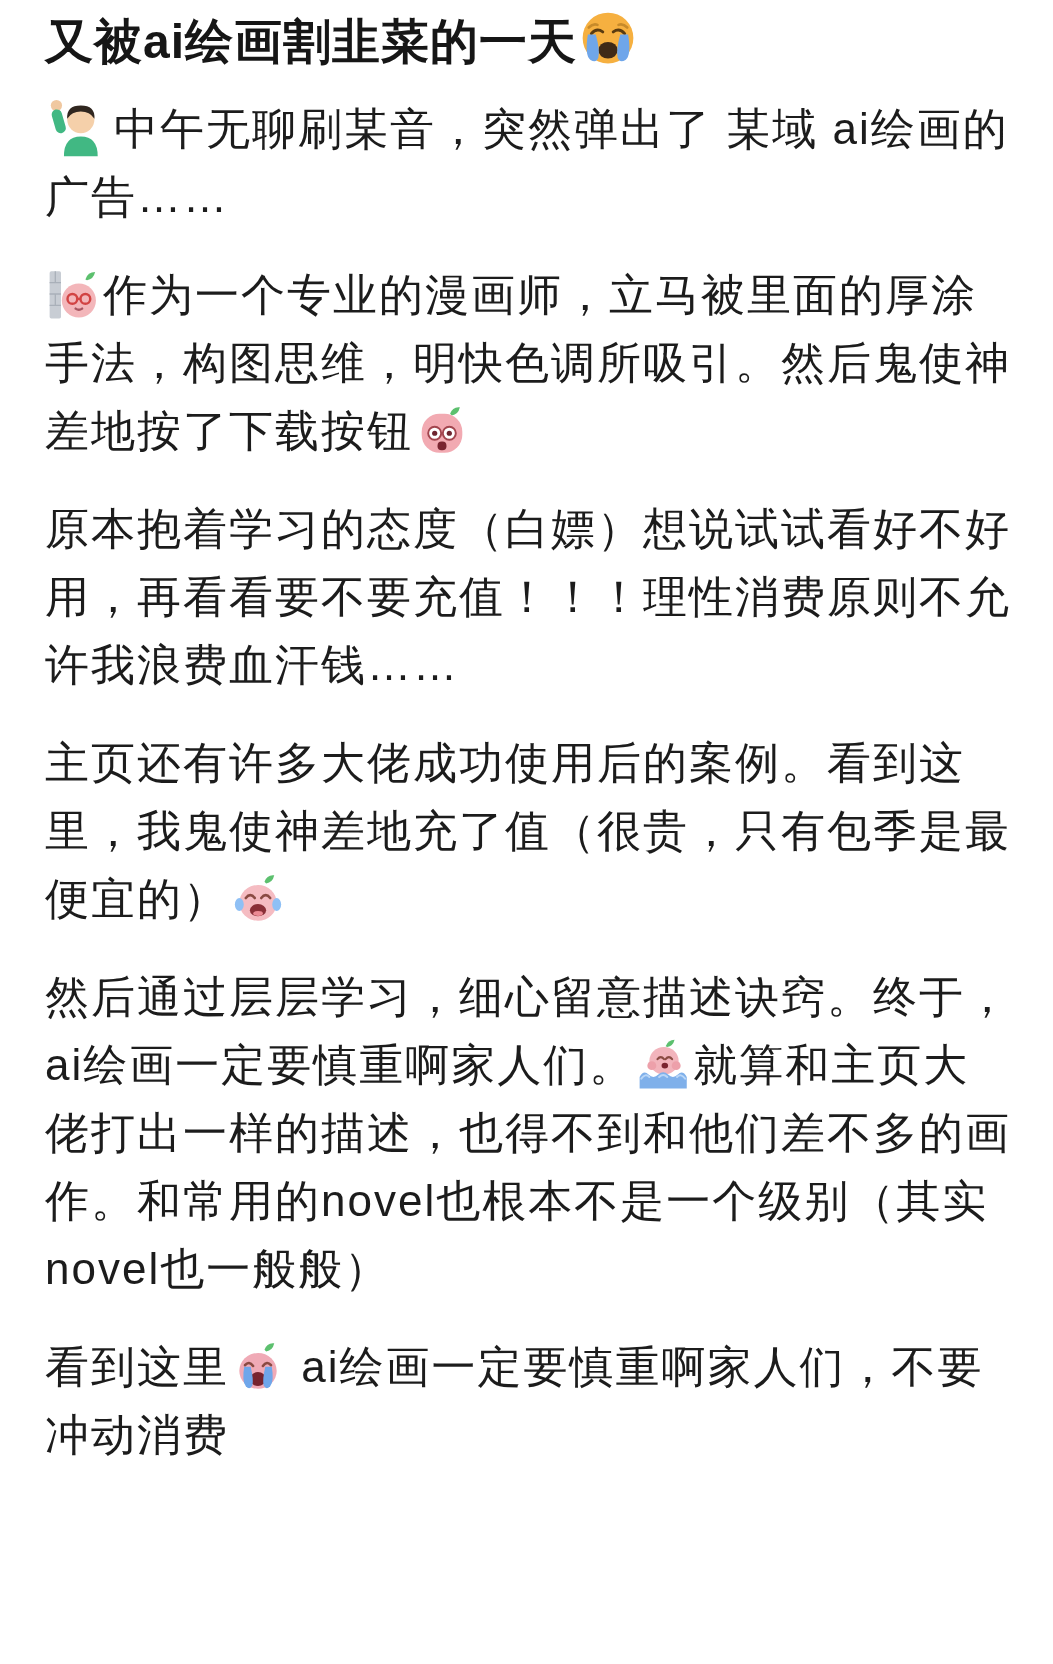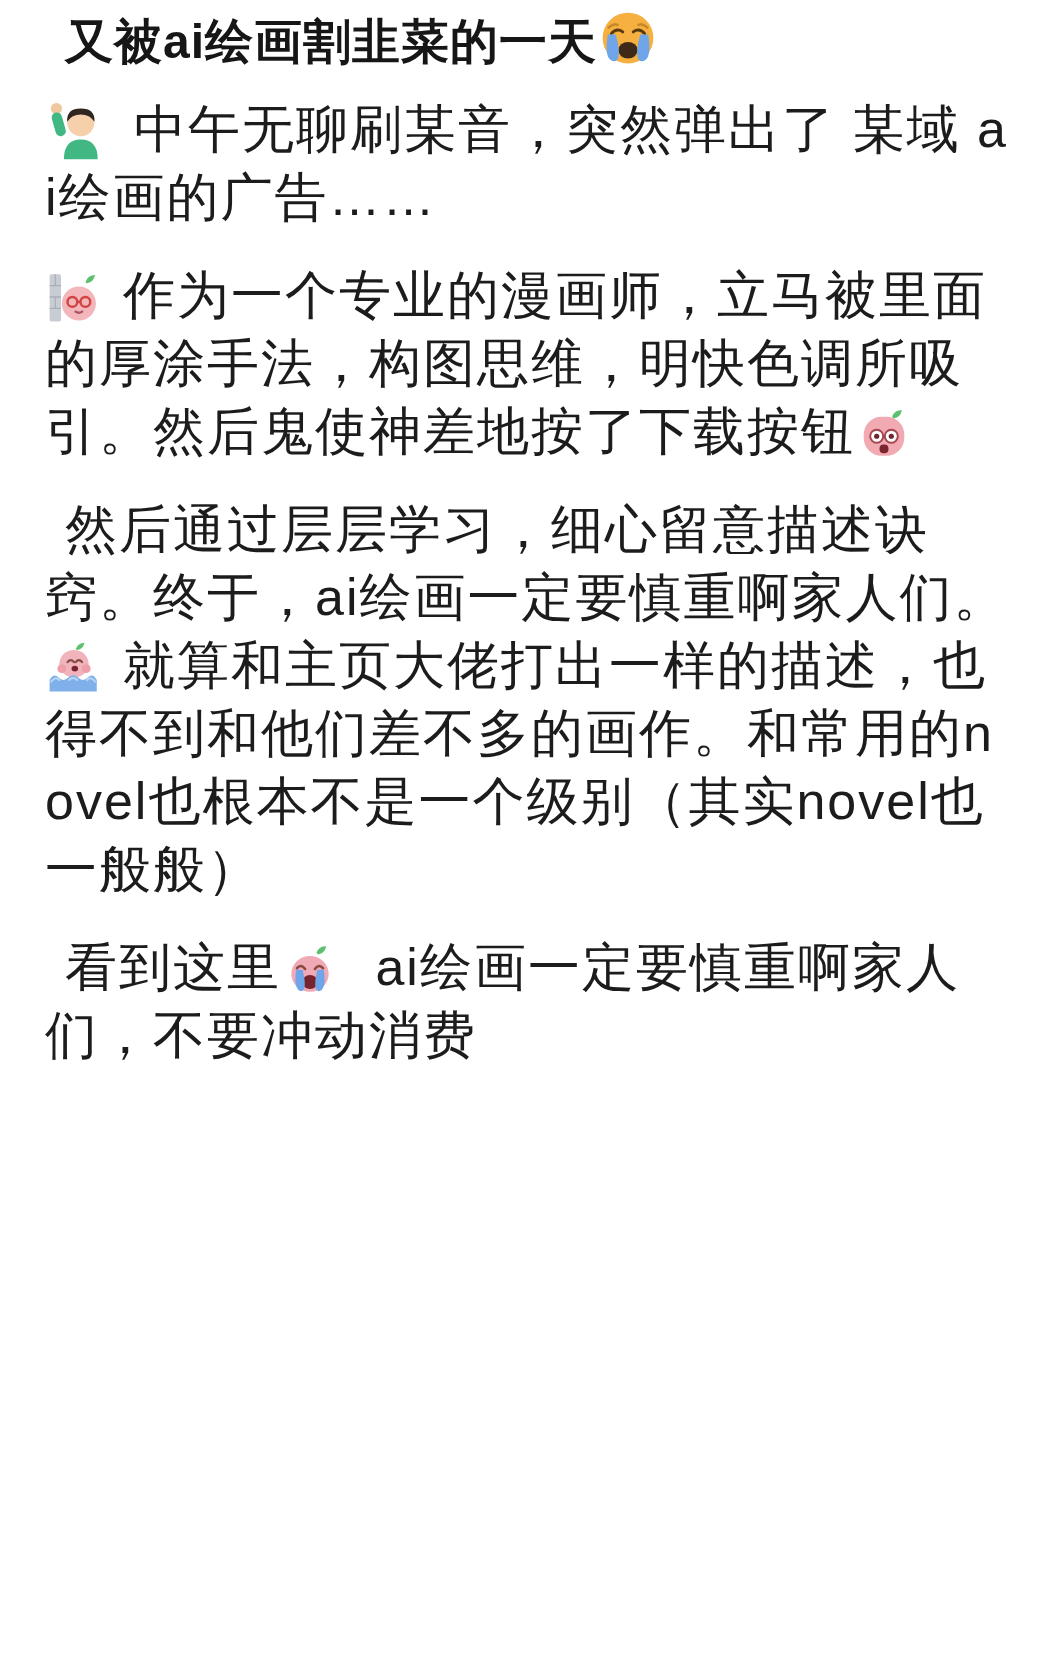--- a/index.html
+++ b/index.html
@@ -18,38 +18,38 @@
   }
   .title{
     font-size:48px;
     line-height:58px;
     font-weight:700;
     letter-spacing:1px;
     color:#161616;
     margin:0 0 24px 0;
   }
   .para{
-    font-size:52px;
+    font-size:44px;
     line-height:68px;
     letter-spacing:2px;
     font-weight:400;
     margin:0 0 30px 0;
     word-break:break-all;
   }
   .para:last-child{margin-bottom:0;}
   .emoji{
     display:inline-block;
     width:52px;height:52px;
     vertical-align:-10px;
     margin:0 3px;
   }
   .emoji svg{width:100%;height:100%;display:block;}
   .emoji[data-name="man-raising-hand-icon"]{width:60px;height:60px;vertical-align:-14px;margin-right:6px;}
   .title .emoji{width:56px;height:56px;vertical-align:-8px;}
-  .text-run{white-space:pre-wrap;margin-left:20px;}
+  .text-run{white-space:pre-wrap;}
 </style>
 </head>
 <body>
 
 <div class="page" data-name="post-page">
   <h1 class="title" data-name="post-title"><span class="text-run" data-name="text-run">又被ai绘画割韭菜的一天</span><span class="emoji" data-name="sob-icon">
   <svg viewBox="0 0 64 64" xmlns="http://www.w3.org/2000/svg">
     <circle cx="32" cy="32" r="29" fill="#f6b040"></circle>
     <ellipse cx="32" cy="46" rx="11" ry="9.5" fill="#3f2a17"></ellipse>
     <path d="M13 27 q6-7 13-2" stroke="#5a3b10" stroke-width="3.4" fill="none" stroke-linecap="round"></path>
@@ -85,20 +85,33 @@
   <svg viewBox="0 0 64 64" xmlns="http://www.w3.org/2000/svg">
     <path d="M42 12 q3-9 12-8 q-2 9 -10 10 z" fill="#5cc06e"></path>
     <rect x="7" y="12" width="50" height="48" rx="22" fill="#f2aab2"></rect>
     <circle cx="23" cy="36" r="8" fill="#ffffff" stroke="#a2454e" stroke-width="2.4"></circle>
     <circle cx="23" cy="36" r="3.2" fill="#6e2630"></circle>
     <circle cx="41" cy="36" r="8" fill="#ffffff" stroke="#a2454e" stroke-width="2.4"></circle>
     <circle cx="41" cy="36" r="3.2" fill="#6e2630"></circle>
     <rect x="26.5" y="46" width="11" height="11" rx="5" fill="#7a2430"></rect>
   </svg>
 </span></p>
+      <p class="para" data-name="post-paragraph"><span class="text-run" data-name="text-run">原本抱着学习的态度（白嫖）想说试试看好不好用，再看看要不要充值！！！理性消费原则不允许我浪费血汗钱……</span></p>
+      <p class="para" data-name="post-paragraph"><span class="text-run" data-name="text-run">主页还有许多大佬成功使用后的案例。看到这里，我鬼使神差地充了值（很贵，只有包季是最便宜的）</span><span class="emoji" data-name="blob-laughcry-icon">
+  <svg viewBox="0 0 64 64" xmlns="http://www.w3.org/2000/svg">
+    <path d="M40 12 q3-9 12-8 q-2 9 -10 10 z" fill="#5cc06e"></path>
+    <ellipse cx="32" cy="38" rx="23" ry="22" fill="#f5bcc2"></ellipse>
+    <path d="M17 32 q5.5-7 11 0" stroke="#8a4a42" stroke-width="3.2" fill="none" stroke-linecap="round"></path>
+    <path d="M36 32 q5.5-7 11 0" stroke="#8a4a42" stroke-width="3.2" fill="none" stroke-linecap="round"></path>
+    <ellipse cx="32" cy="47" rx="10" ry="7.5" fill="#8a3038"></ellipse>
+    <ellipse cx="32" cy="51" rx="6" ry="3" fill="#ec8a94"></ellipse>
+    <ellipse cx="9" cy="40" rx="5.5" ry="8" fill="#8fc0f5"></ellipse>
+    <ellipse cx="55" cy="40" rx="5.5" ry="8" fill="#8fc0f5"></ellipse>
+  </svg>
+</span></p>
       <p class="para" data-name="post-paragraph"><span class="text-run" data-name="text-run">然后通过层层学习，细心留意描述诀窍。终于，ai绘画一定要慎重啊家人们。</span><span class="emoji" data-name="blob-pool-icon">
   <svg viewBox="0 0 64 64" xmlns="http://www.w3.org/2000/svg">
     <path d="M34 10 q3-8 11-8 q-2 8 -9 9 z" fill="#5cc06e"></path>
     <ellipse cx="32" cy="28" rx="18" ry="17" fill="#f2b4bc"></ellipse>
     <path d="M24 26 q4-5 8 0" stroke="#8a4a42" stroke-width="2.6" fill="none" stroke-linecap="round"></path>
     <path d="M34 26 q4-5 8 0" stroke="#8a4a42" stroke-width="2.6" fill="none" stroke-linecap="round"></path>
     <ellipse cx="33" cy="34" rx="4" ry="3.4" fill="#7a2430"></ellipse>
     <circle cx="17" cy="34" r="5.5" fill="#eda0aa"></circle>
     <circle cx="47" cy="34" r="5.5" fill="#eda0aa"></circle>
     <path d="M2 48 q5-9 11-3 q6 6 12 0 q6-6 12 0 q6 6 12 0 q6-6 11 3 l0 14 l-58 0 z" fill="#7fb0ea"></path>

